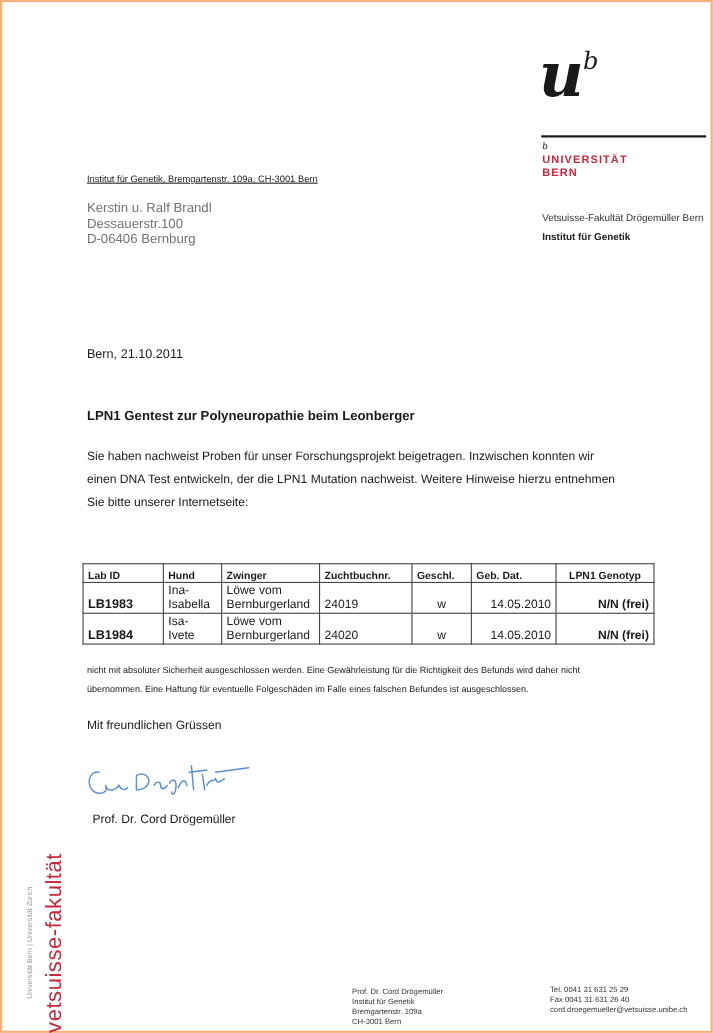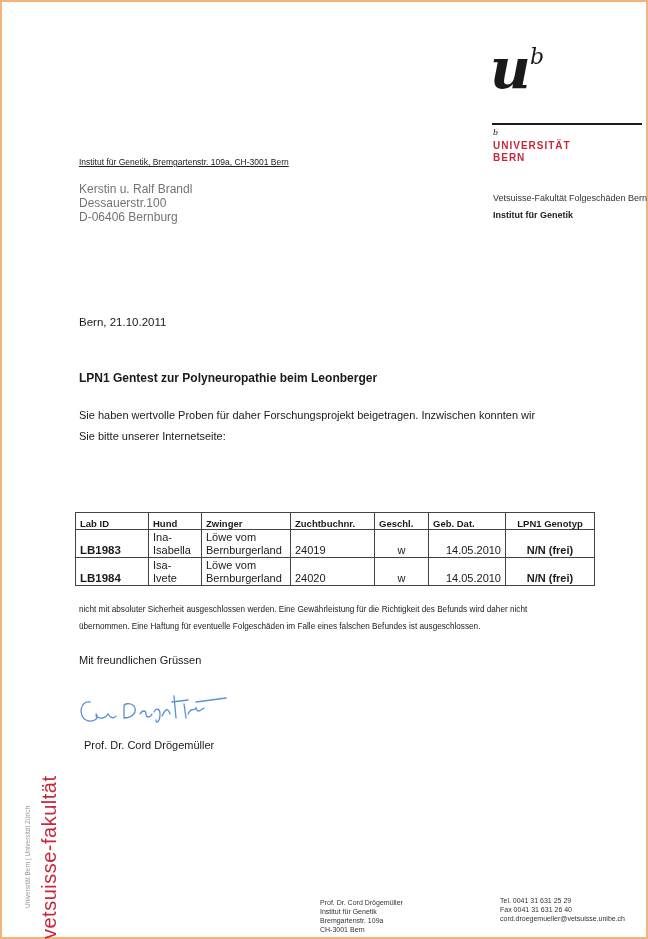--- a/index.html
+++ b/index.html
@@ -131,21 +131,21 @@
     .results th {
       font-size: 9.5px;
       font-weight: bold;
       text-align: left;
       height: 16px;
     }
     .results td { height: 27px; line-height: 13px; }
     .results td.labid { font-weight: bold; font-size: 11.5px; }
     .results td.center { text-align: center; }
     .results td.right { text-align: right; }
-    .results td.geno { font-weight: bold; text-align: center; }
+    .results td.geno { font-weight: bold; text-align: right; }
 
     .disclaimer {
       left: 79px; top: 601px;
       width: 560px;
       font-size: 8.2px;
       line-height: 17px;
     }
     .disclaimer p { margin: 0; white-space: nowrap; }
     .closing {
       left: 79px; top: 654px;
@@ -201,35 +201,36 @@
 <div class="frame"></div>
 
 <div class="abs logo-u">u</div>
 <div class="abs logo-b">b</div>
 <div class="abs logo-rule"></div>
 <div class="abs logo-small-b">b</div>
 <div class="abs uni-name">
   <div>UNIVERSITÄT</div>
   <div>BERN</div>
 </div>
-<div class="abs faculty">Vetsuisse-Fakultät Folgeschäden Bern</div>
+<div class="abs faculty">Vetsuisse-Fakultät Drögemüller Bern</div>
 <div class="abs institute">Institut für Genetik</div>
 
 <div class="abs sender-line">Institut für Genetik, Bremgartenstr. 109a, CH-3001 Bern</div>
 <div class="abs recipient">
   <div>Kerstin u. Ralf Brandl</div>
   <div>Dessauerstr.100</div>
   <div>D-06406 Bernburg</div>
 </div>
 
 <div class="abs date">Bern, 21.10.2011</div>
 <div class="abs subject">LPN1 Gentest zur Polyneuropathie beim Leonberger</div>
 
 <div class="abs body-text">
-  <p>Sie haben wertvolle Proben für daher Forschungsprojekt beigetragen. Inzwischen konnten wir</p>
+  <p>Sie haben nachweist Proben für unser Forschungsprojekt beigetragen. Inzwischen konnten wir</p>
+  <p>einen DNA Test entwickeln, der die LPN1 Mutation nachweist. Weitere Hinweise hierzu entnehmen</p>
   <p>Sie bitte unserer Internetseite:</p>
 </div>
 
 <table class="abs results">
   <thead>
     <tr>
       <th style="width:64px">Lab ID</th>
       <th style="width:44px">Hund</th>
       <th style="width:80px">Zwinger</th>
       <th style="width:75px">Zuchtbuchnr.</th>

